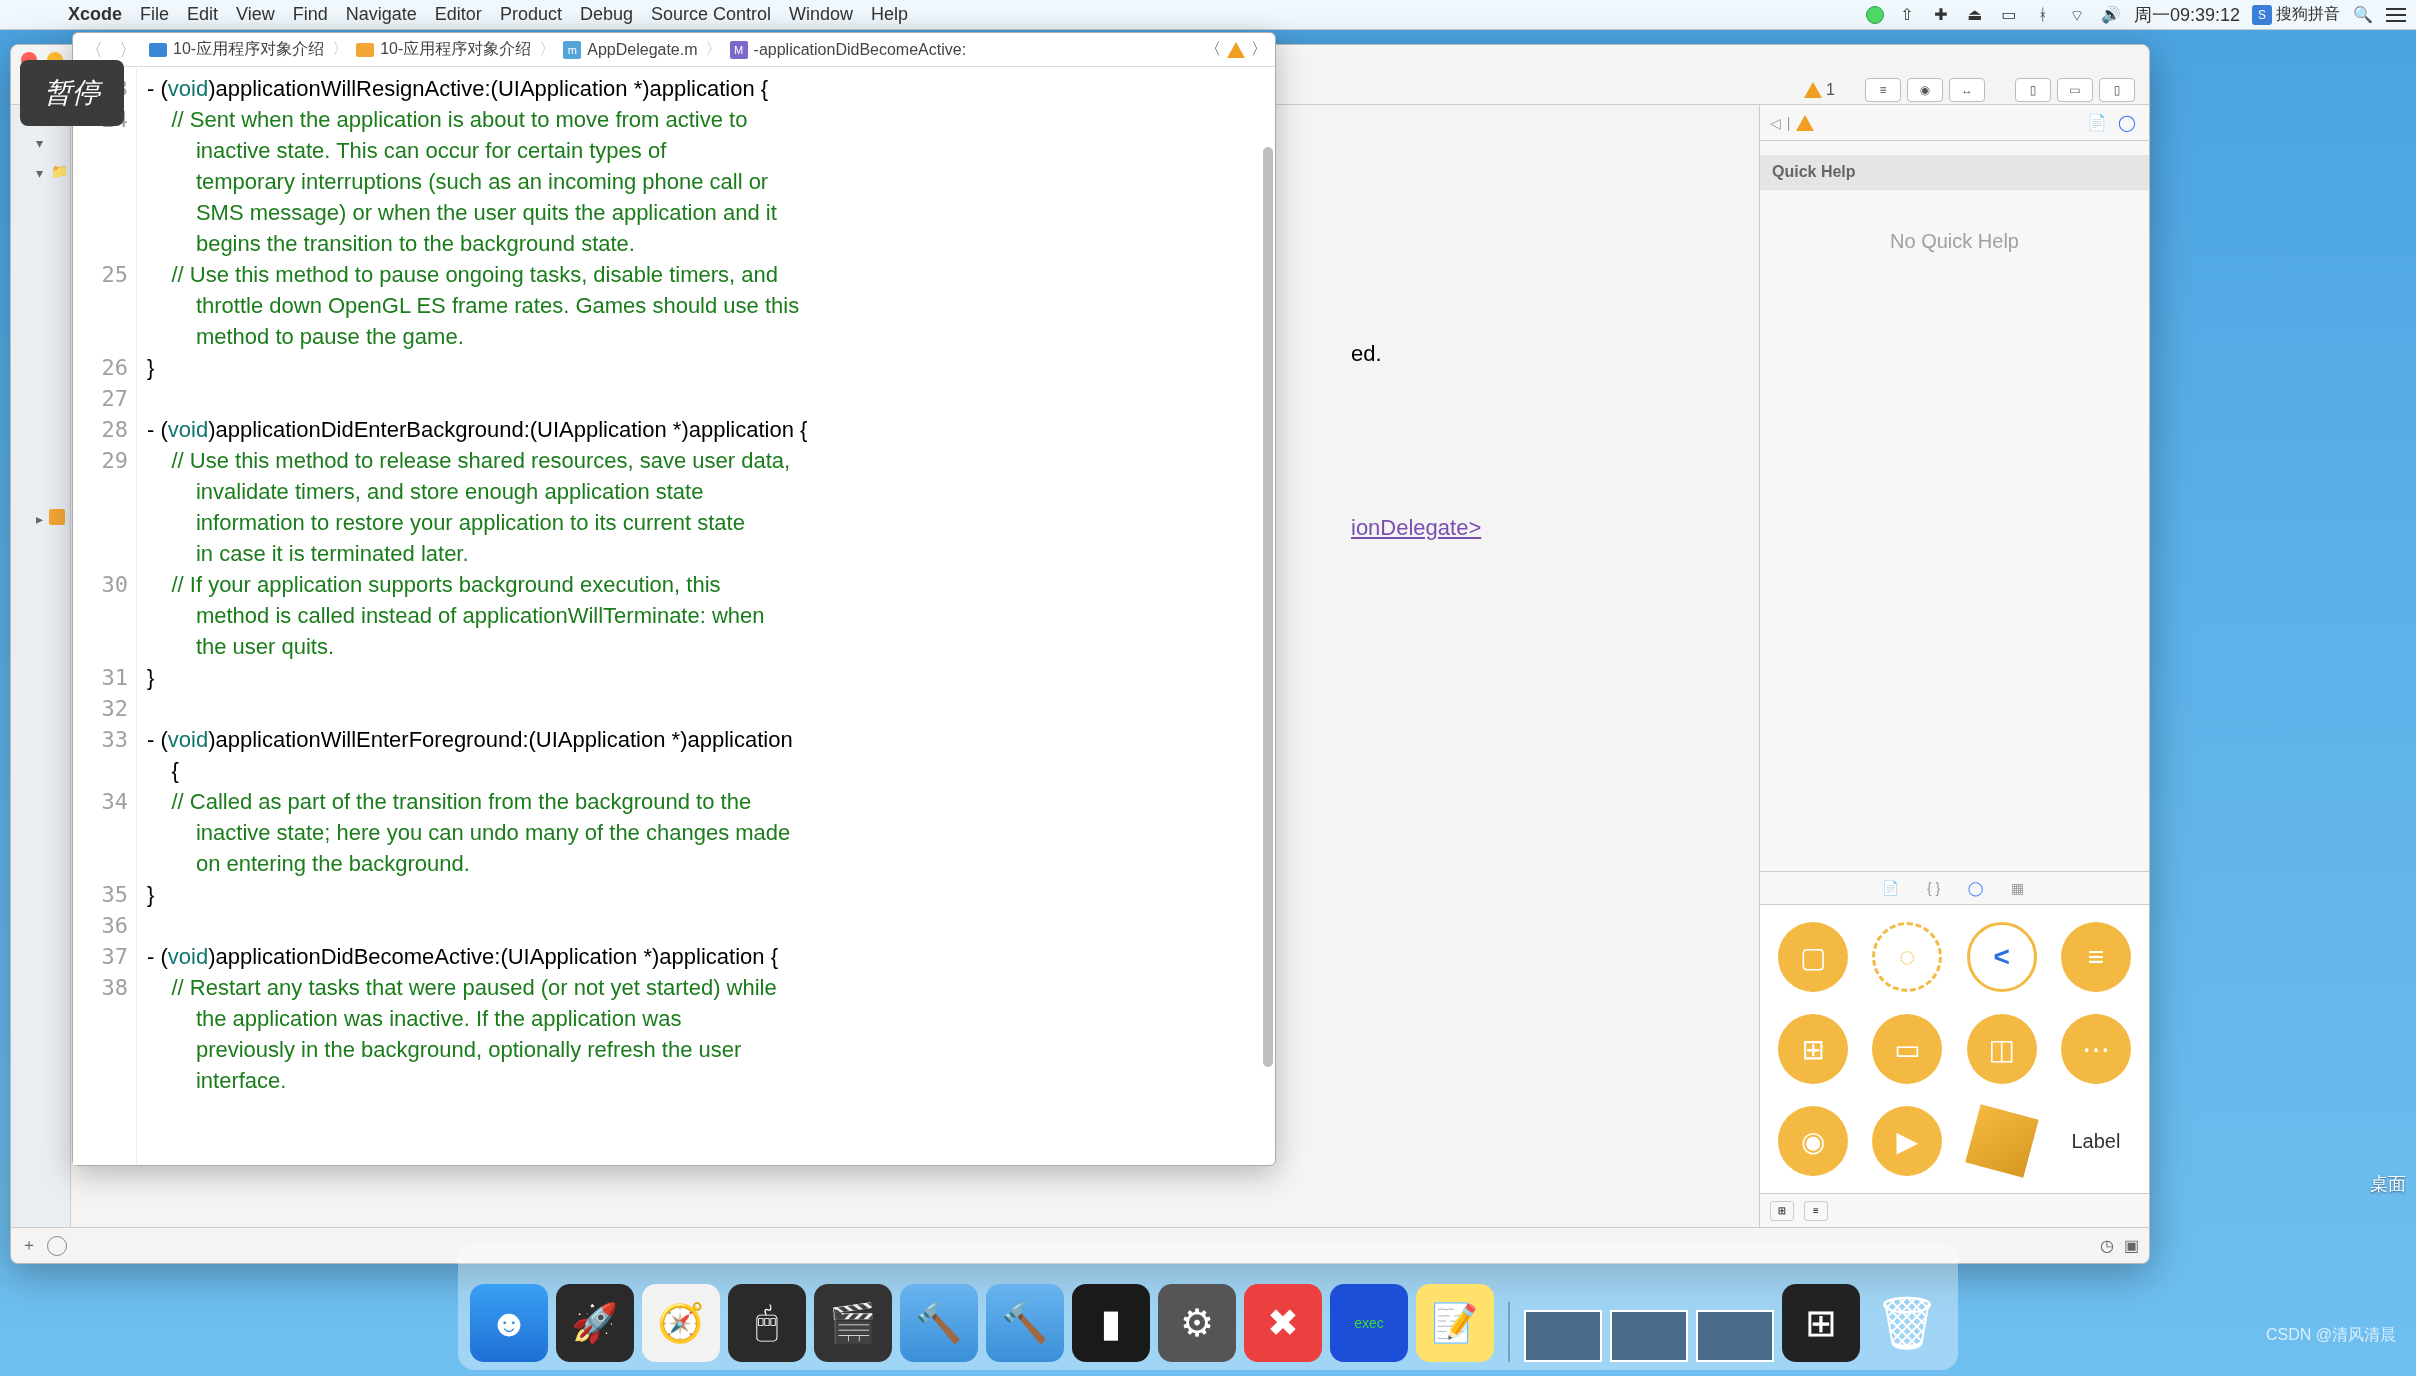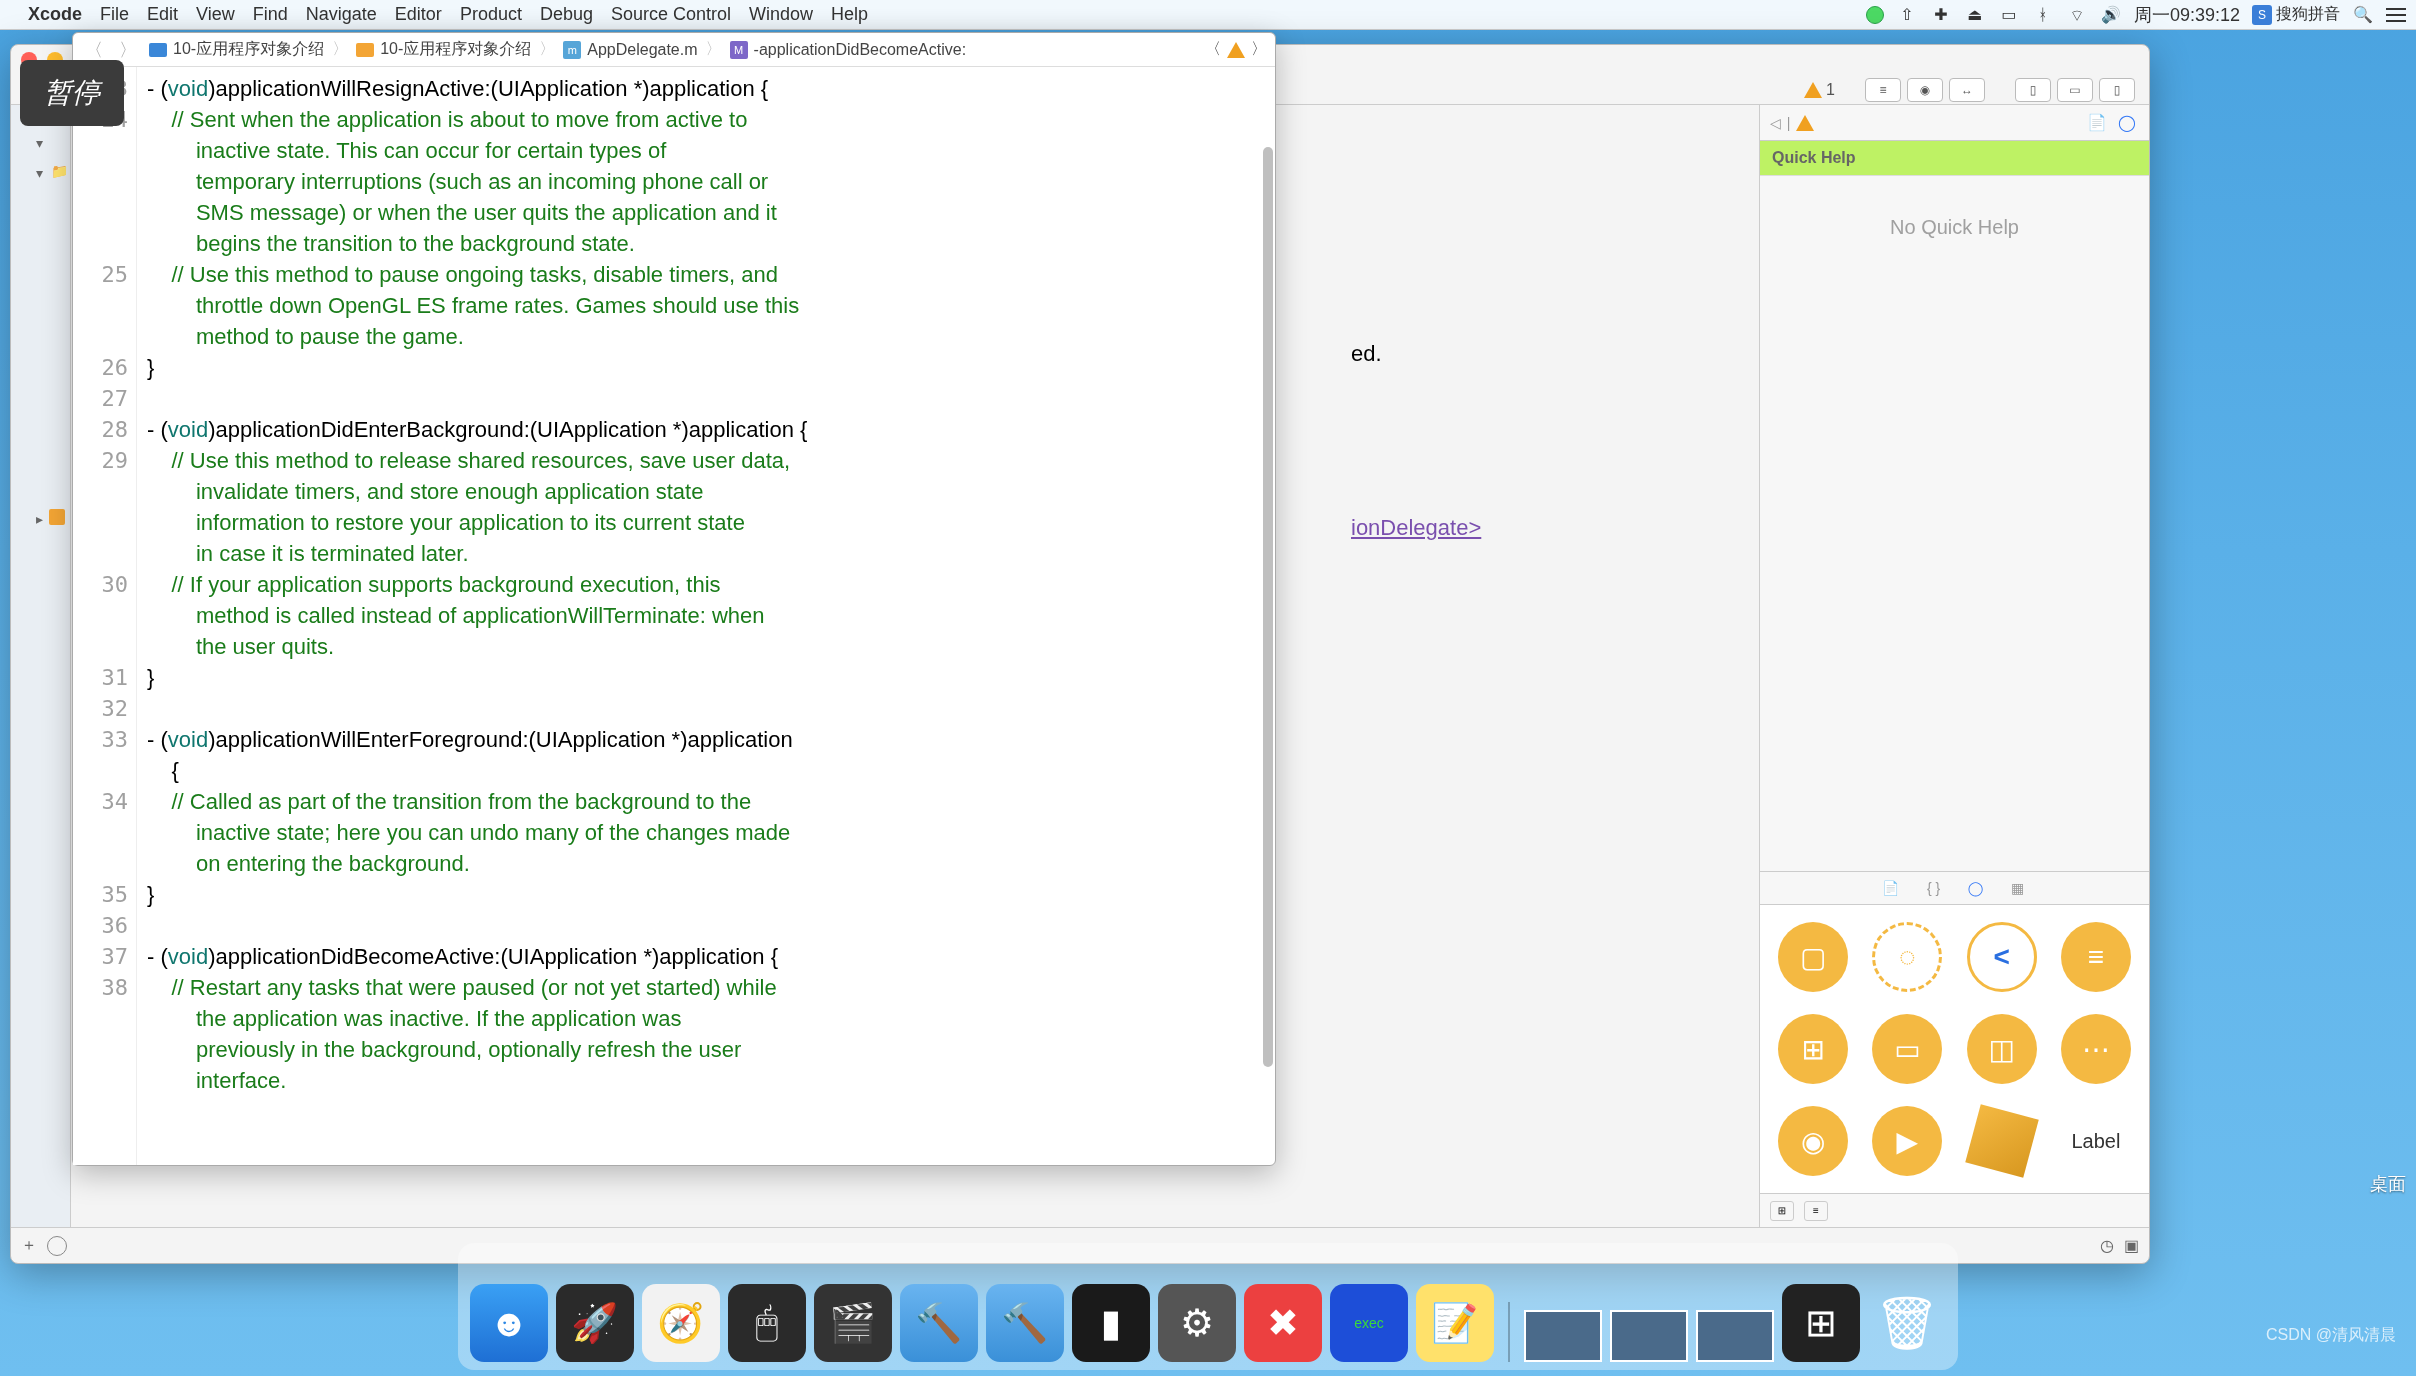--- a/index.html
+++ b/index.html
@@ -1,21 +1,21 @@
 <!DOCTYPE html>
 <html><head>
 <meta charset="utf-8">
 <style>
 * { margin:0; padding:0; box-sizing:border-box; font-family:-apple-system,"Helvetica Neue",Arial,sans-serif; }
 body { width:2416px; height:1376px; background:linear-gradient(180deg,#4aa3e0 0%,#5ab0e8 40%,#6fbff0 100%); overflow:hidden; position:relative; }
 
 
 .menubar { height:30px; background:rgba(255,255,255,0.92); display:flex; align-items:center; padding:0 10px; gap:18px; font-size:18px; color:#333; border-bottom:1px solid #ccc; }
 .menubar .apple { font-size:20px; }
-.menubar .app { font-weight:700; }
+.menubar .app { font-weight:700;margin-left:40px; }
 .menubar .right { margin-left:auto; display:flex; align-items:center; gap:12px; }
 .menubar .right .ico { width:22px; height:22px; display:flex; align-items:center; justify-content:center; font-size:16px; }
 .dot-green { width:18px; height:18px; border-radius:50%; background:#4cd964; border:1px solid #2aa04a; }
 .hamburger { width:20px; height:14px; display:flex; flex-direction:column; justify-content:space-between; }
 .hamburger span { height:2px; background:#333; }
 
 
 .xcode { position:absolute; left:10px; top:44px; width:2140px; height:1220px; background:#f4f4f4; border:1px solid #bbb; border-radius:8px; box-shadow:0 10px 40px rgba(0,0,0,0.3); display:flex; flex-direction:column; }
 
 
@@ -62,21 +62,21 @@
 
 
 .leak { position:absolute; left:1280px; top:80px; font-family:Menlo,monospace; font-size:22px; color:#000; white-space:pre; }
 .leak .pur { color:#7a4fae;text-decoration:underline; }
 
 
 .inspector { width:390px; background:#f7f7f7; border-left:1px solid #ccc; display:flex; flex-direction:column; }
 .insp-tabs { height:36px; border-bottom:1px solid #ccc; display:flex; align-items:center; justify-content:flex-end; gap:6px; padding:0 10px; }
 .insp-tabs .arrow { color:#999; font-size:14px; }
 .insp-tabs .tab-ico { width:24px; height:24px; display:flex; align-items:center; justify-content:center; color:#888; }
-.qh-head { padding:8px 12px; font-size:16px; color:#666; font-weight:600; background:#bef264; border-bottom:1px solid #ddd; }
+.qh-head { padding:8px 12px; font-size:16px; color:#666; font-weight:600; background:#e5e5e5; border-bottom:1px solid #ddd;margin-top:14px; }
 .qh-body { flex:1; display:flex; align-items:flex-start; justify-content:center; padding-top:40px; color:#a0a0a0; font-size:20px; }
 
 .lib-tabs { height:34px; border-top:1px solid #ccc; border-bottom:1px solid #ccc; display:flex; align-items:center; justify-content:center; gap:20px; }
 .lib-tabs .lt { width:22px; height:22px; display:flex; align-items:center; justify-content:center; color:#999; font-size:14px; }
 .lib-tabs .lt.active { color:#3478f6; }
 .lib-grid { flex:0 0 280px; display:grid; grid-template-columns:repeat(4,1fr); gap:8px; padding:10px; background:#fff; }
 .lib-item { display:flex; align-items:center; justify-content:center; height:84px; }
 .lib-circle { width:70px; height:70px; border-radius:50%; background:#f4b942; display:flex; align-items:center; justify-content:center; color:#fff; font-size:28px; }
 .lib-circle.dashed { background:#fff; border:3px dashed #f4b942; color:#f4b942; }
 .lib-cube { width:60px; height:60px; background:linear-gradient(135deg,#f4b942,#d89820); transform:rotate(15deg); }

